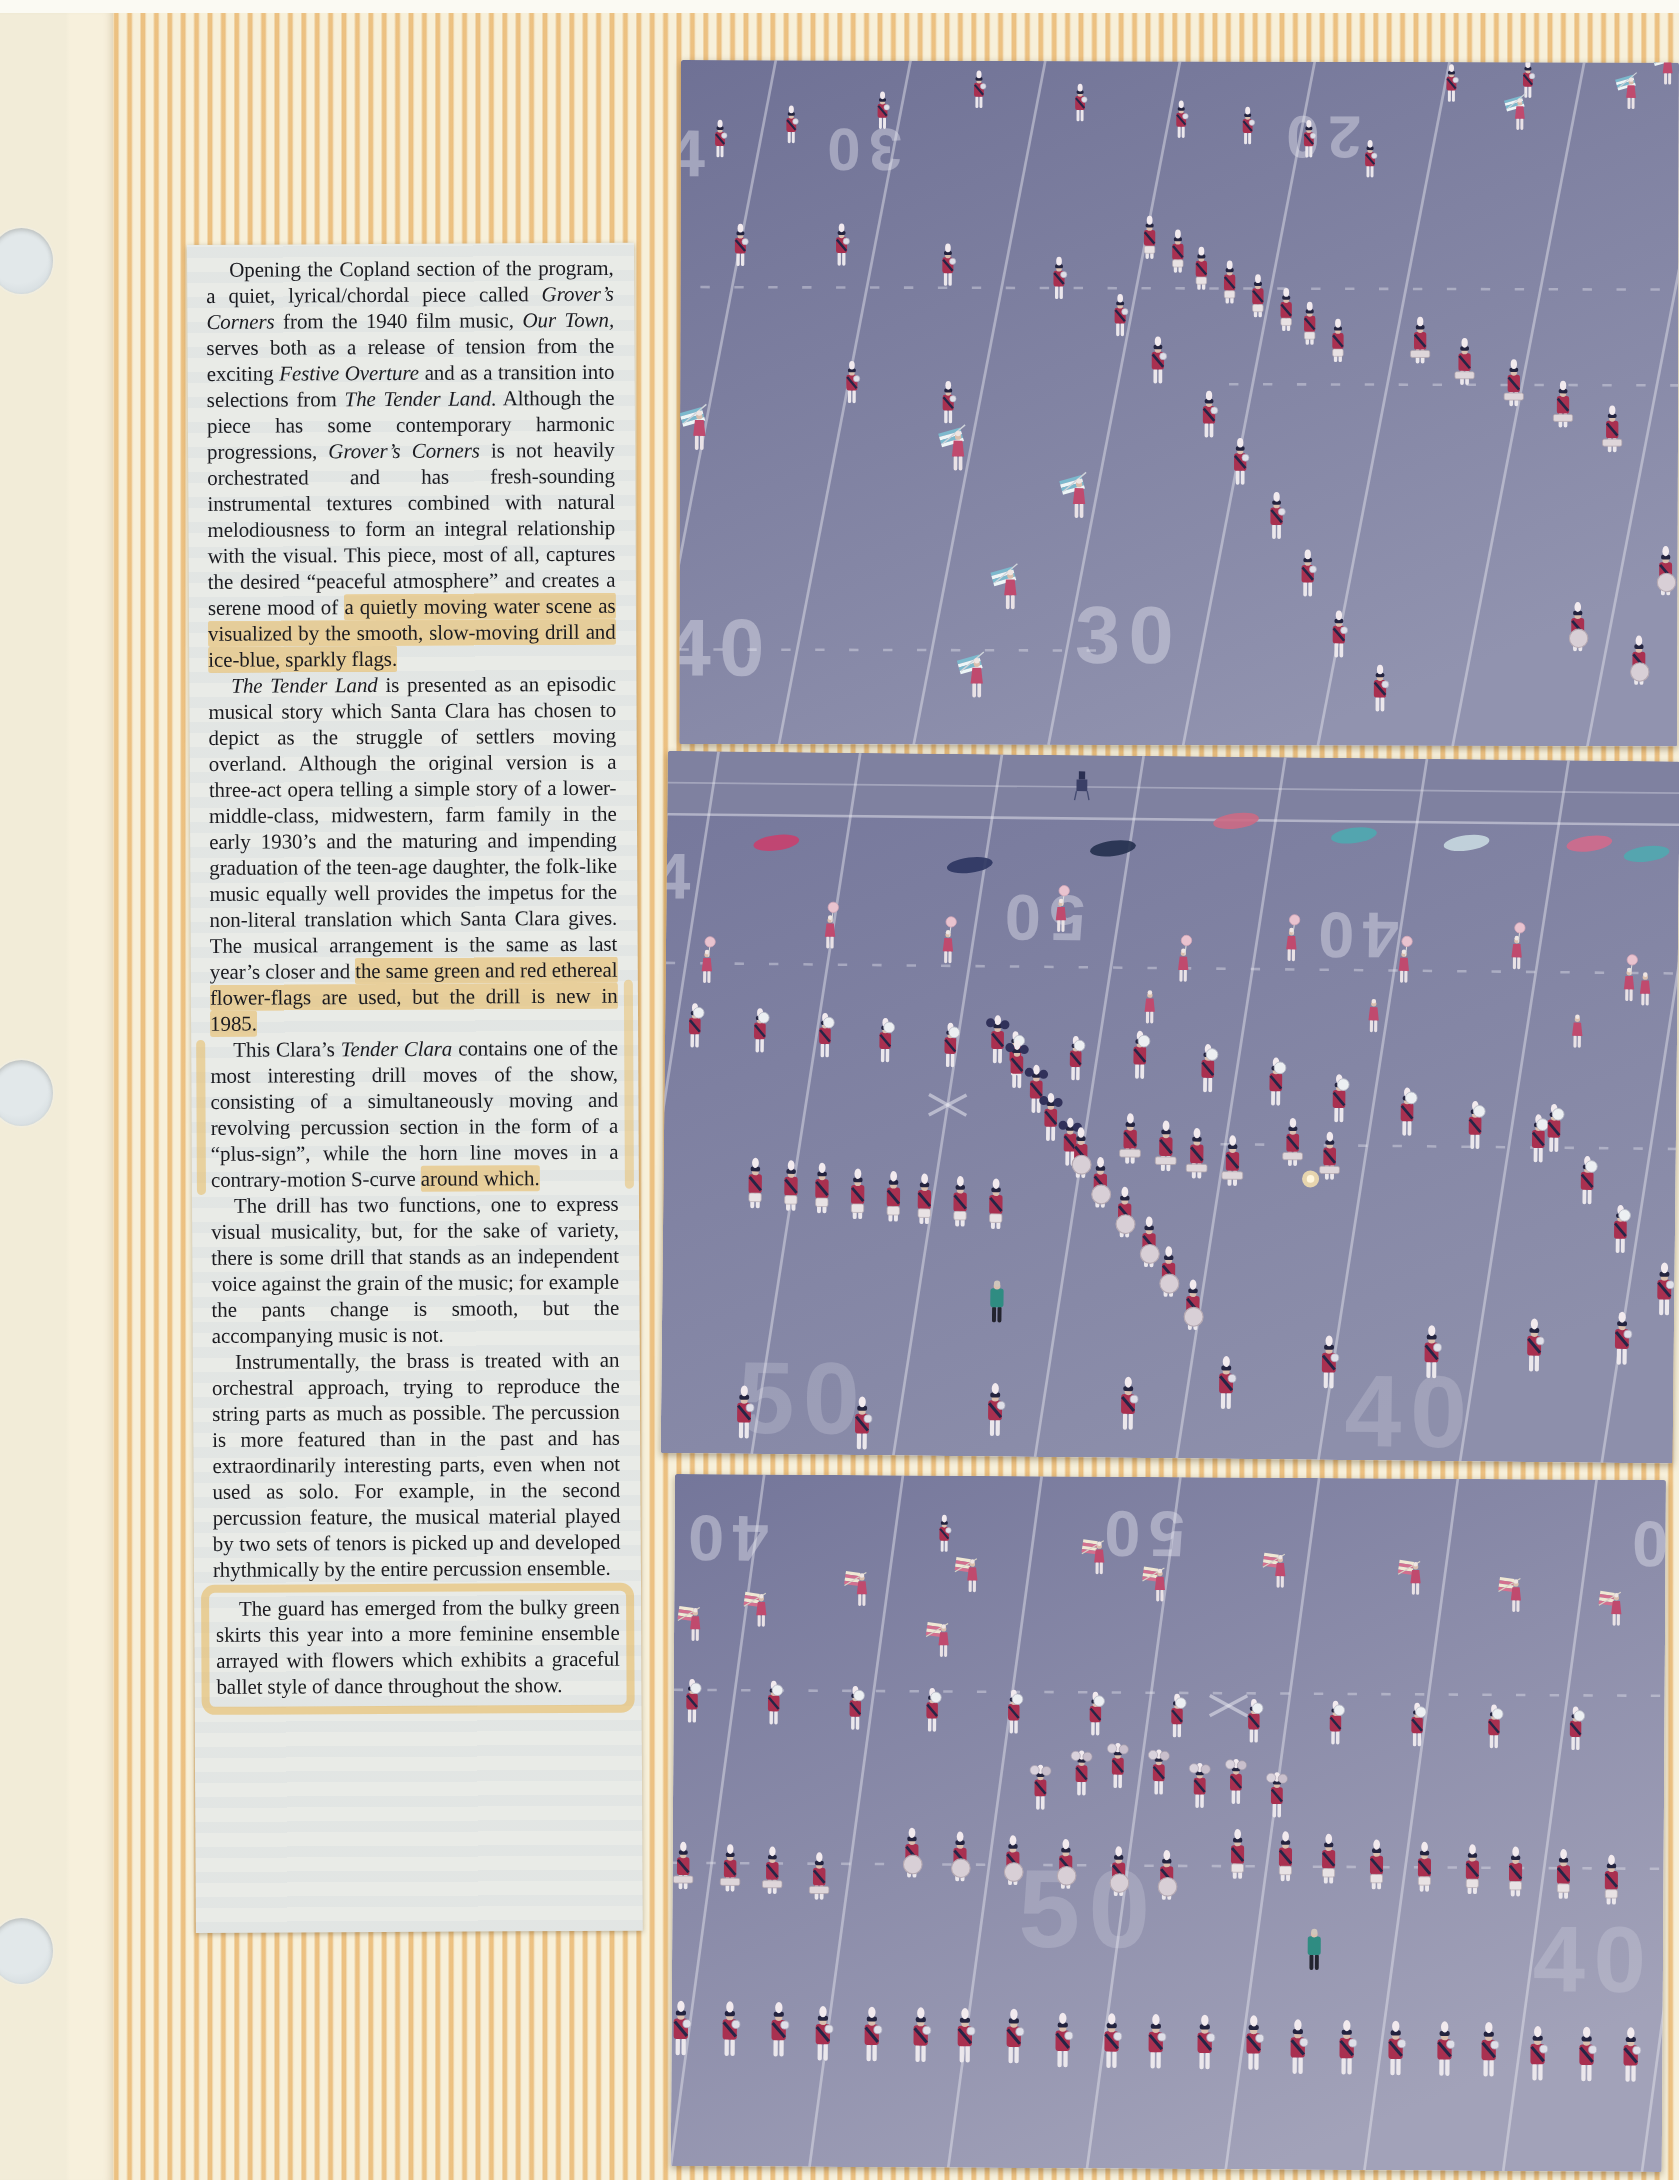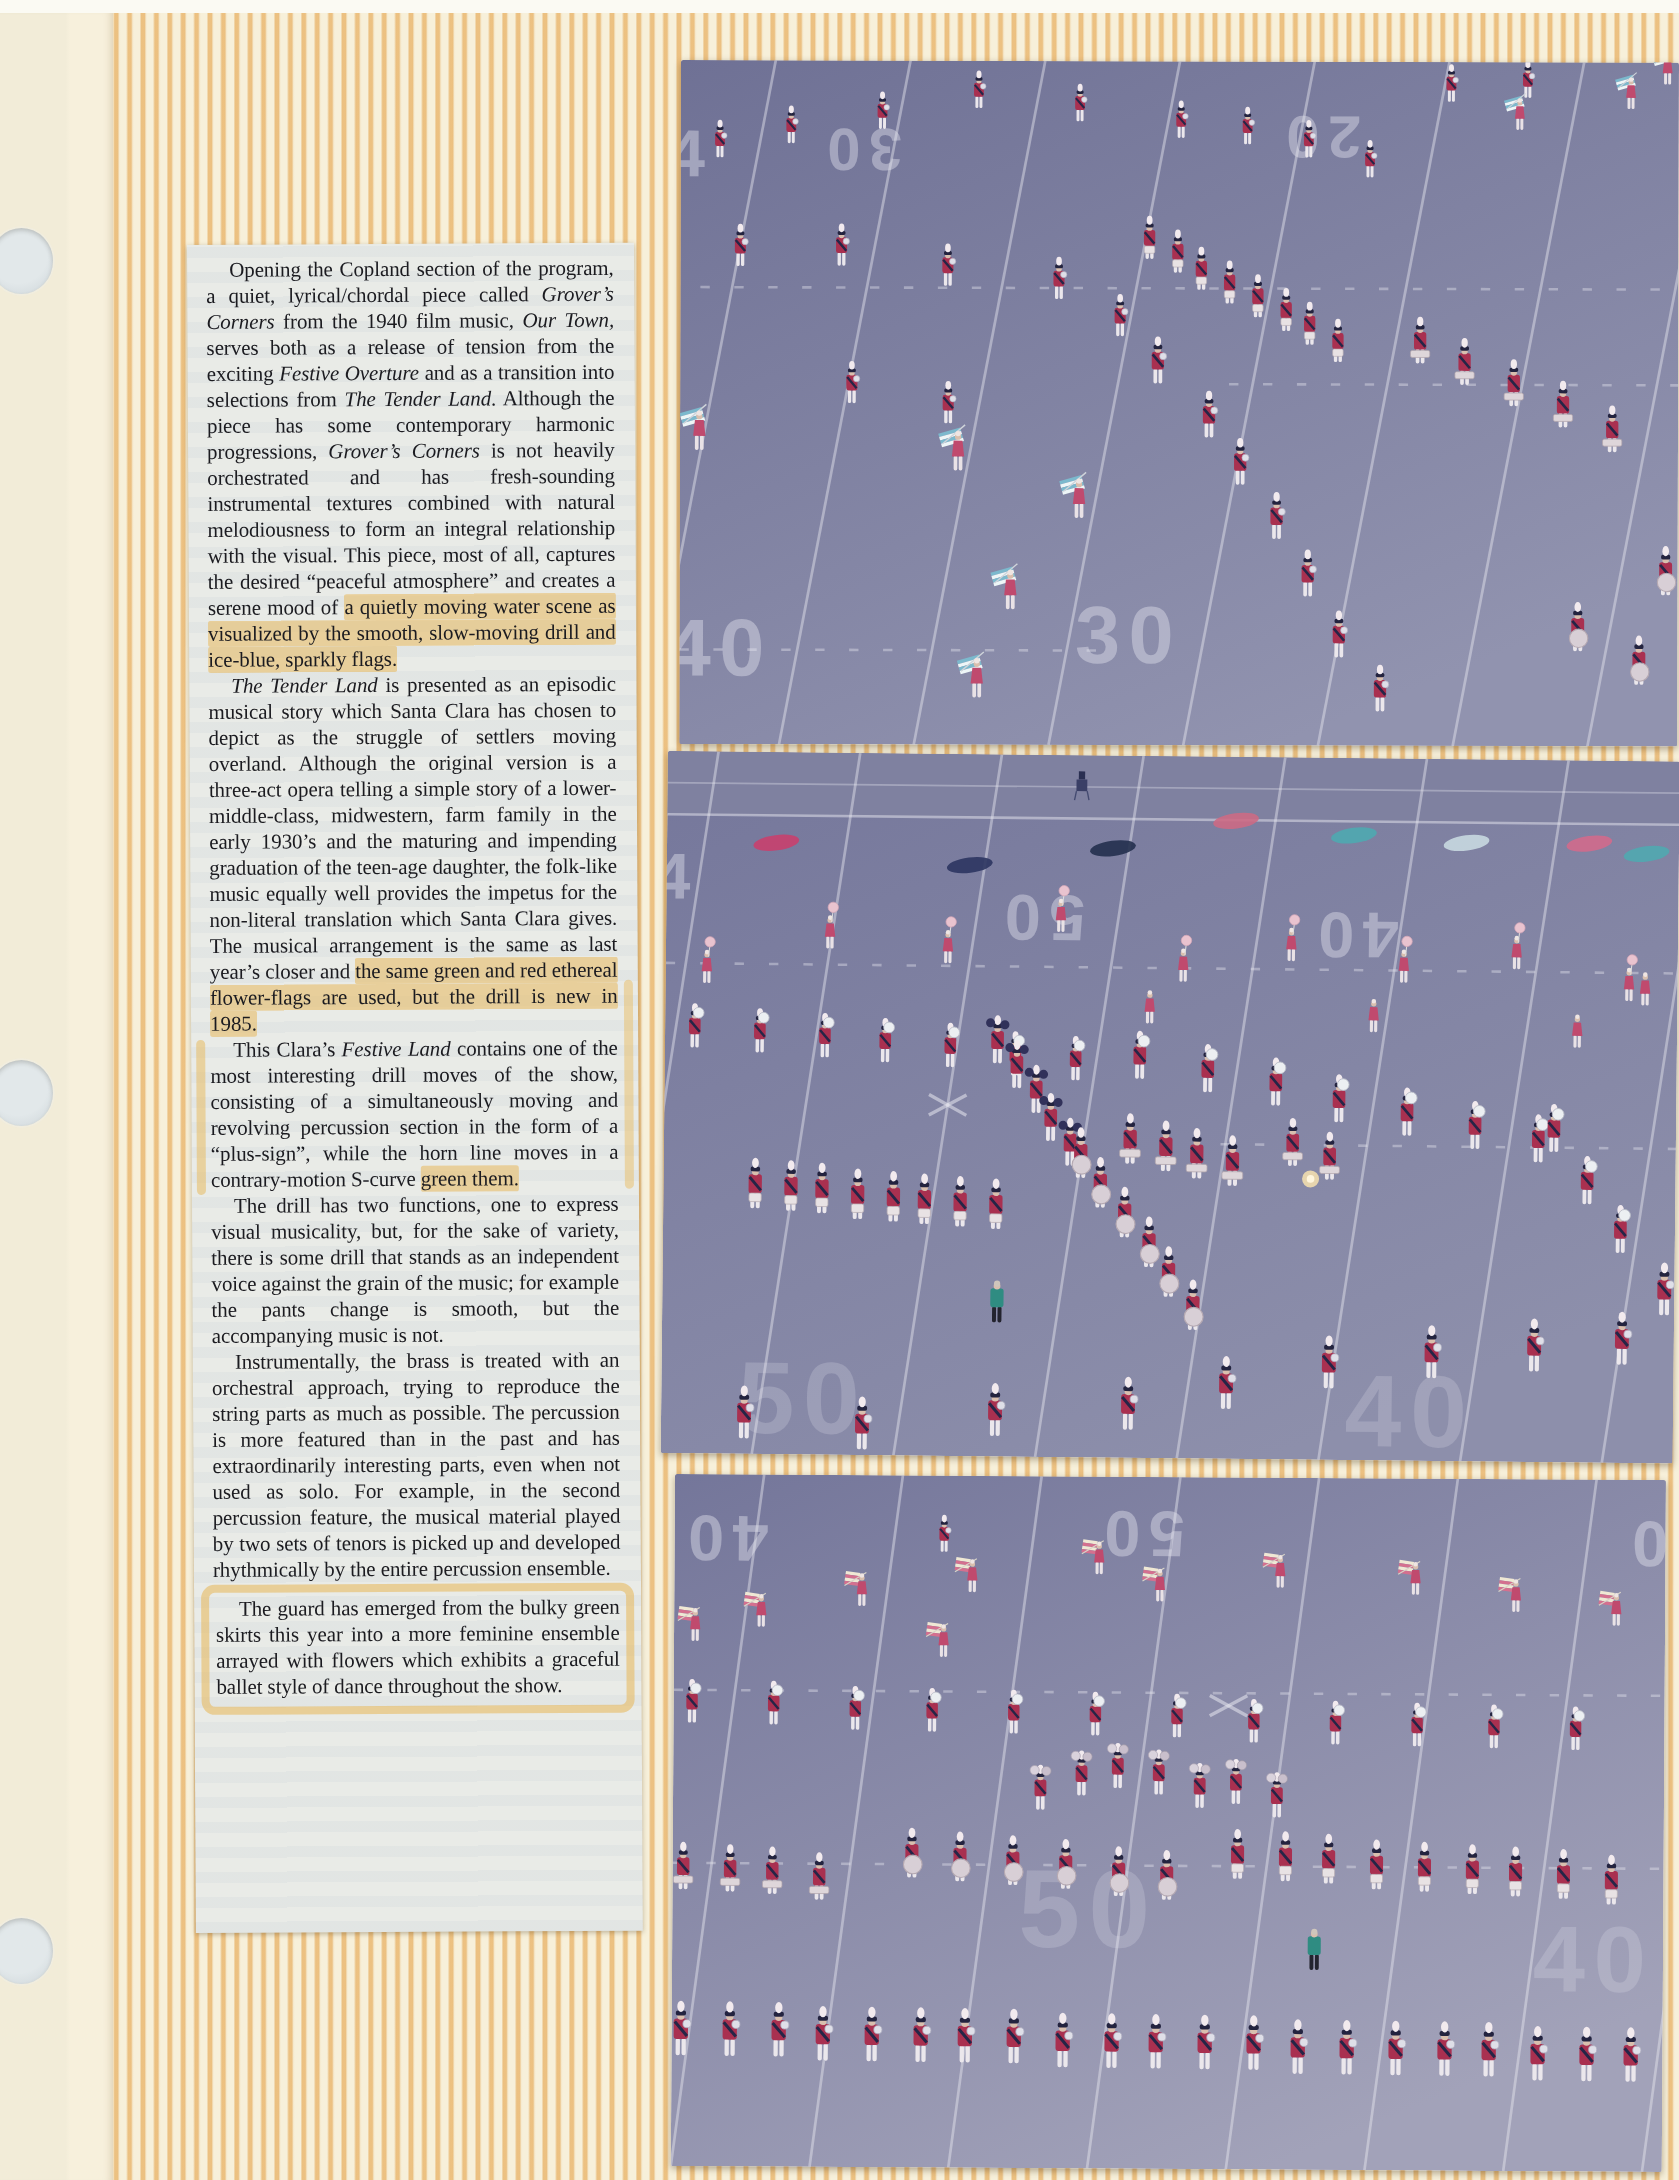--- a/index.html
+++ b/index.html
@@ -82,21 +82,21 @@
 <div class="page-margin"></div>
 <div id="holes">
     <div class="hole" style="left: -10.2px; top: 228px;"></div>
     <div class="hole" style="left: -10.2px; top: 1060px;"></div>
     <div class="hole" style="left: -10.2px; top: 1918px;"></div>
   </div>
 
 <article class="clipping" id="clipping" style="left: 187px; top: 245px; width: 447px; height: 1688px;">
     <p><span>Opening the Copland section of the program, a quiet, lyrical/chordal piece called </span><span class="ttl">Grover’s Corners</span><span> from the 1940 film music, </span><span class="ttl">Our Town,</span><span> serves both as a release of tension from the exciting </span><span class="ttl">Festive Overture</span><span> and as a transition into selections from </span><span class="ttl">The Tender Land</span><span>. Although the piece has some contemporary harmonic progressions, </span><span class="ttl">Grover’s Corners</span><span> is not heavily orchestrated and has fresh-sounding instrumental textures combined with natural melodiousness to form an integral relationship with the visual. This piece, most of all, captures the desired “peaceful atmosphere” and creates a serene mood of </span><mark class="hl">a quietly moving water scene as visualized by the smooth, slow-moving drill and ice-blue, sparkly flags.</mark></p>
     <p><span class="ttl">The Tender Land</span><span> is presented as an episodic musical story which Santa Clara has chosen to depict as the struggle of settlers moving overland. Although the original version is a three-act opera telling a simple story of a lower-middle-class, midwestern, farm family in the early 1930’s and the maturing and impending graduation of the teen-age daughter, the folk-like music equally well provides the impetus for the non-literal translation which Santa Clara gives. The musical arrangement is the same as last year’s closer and </span><mark class="hl">the same green and red ethereal flower-flags are used, but the drill is new in 1985.</mark></p>
-    <p class="sidebars"><span>This Clara’s </span><span class="ttl">Festive Land</span><span> contains one of the most interesting drill moves of the show, consisting of a simultaneously moving and revolving percussion section in the form of a “plus-sign”, while the horn line moves in a contrary-motion S-curve </span><mark class="hl">green them.</mark></p>
+    <p class="sidebars"><span>This Clara’s </span><span class="ttl">Tender Clara</span><span> contains one of the most interesting drill moves of the show, consisting of a simultaneously moving and revolving percussion section in the form of a “plus-sign”, while the horn line moves in a contrary-motion S-curve </span><mark class="hl">around which.</mark></p>
     <p><span>The drill has two functions, one to express visual musicality, but, for the sake of variety, there is some drill that stands as an independent voice against the grain of the music; for example the pants change is smooth, but the accompanying music is not.</span></p>
     <p><span>Instrumentally, the brass is treated with an orchestral approach, trying to reproduce the string parts as much as possible. The percussion is more featured than in the past and has extraordinarily interesting parts, even when not used as solo. For example, in the second percussion feature, the musical material played by two sets of tenors is picked up and developed rhythmically by the entire percussion ensemble.</span></p>
     <p class="boxed"><span>The guard has emerged from the bulky green skirts this year into a more feminine ensemble arrayed with flowers which exhibits a graceful ballet style of dance throughout the show.</span></p>
   </article>
 
 <div id="photos">
     <div class="photo" style="left: 681px; top: 60px; width: 998px; height: 684px; transform: rotate(0.15deg);">
       <svg viewBox="0 0 1172 803" xmlns="http://www.w3.org/2000/svg">
         <defs>
           <linearGradient id="fg0" x1="0" y1="0" x2="0.6" y2="1">

